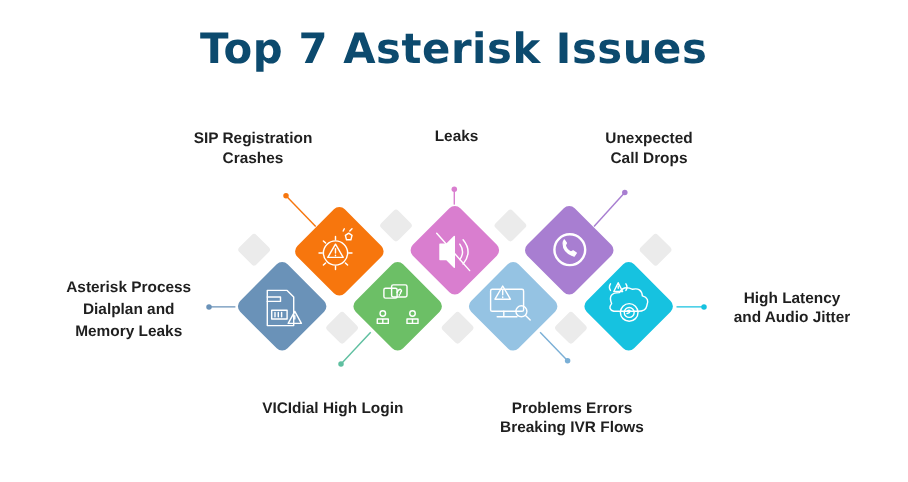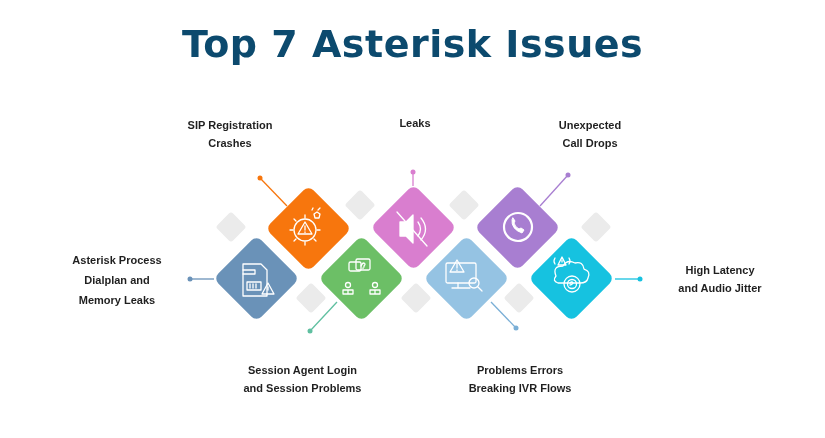--- a/index.html
+++ b/index.html
@@ -1,18 +1,18 @@
 <!DOCTYPE html>
 <html><head>
 <meta charset="utf-8">
 <style>
   html, body { margin:0; padding:0; background:#ffffff; }
   body { width:825px; height:438px; position:relative; overflow:hidden; font-family:"Liberation Sans", sans-serif; }
   .title { position:absolute; left:0; top:22px; width:825px; text-align:center; font-family:"DejaVu Sans", sans-serif; font-weight:bold; font-size:38px; color:#0c4a6e; letter-spacing:0.5px; }
-  .label { position:absolute; text-align:center; font-family:"Liberation Sans", sans-serif; font-weight:bold; font-size:11px; line-height:18px; color:#1f1f1f; }
+  .label { position:absolute; text-align:center; font-family:"Liberation Sans", sans-serif; font-weight:bold; font-size:14px; line-height:18px; color:#1f1f1f; }
   .label span { display:block; }
   svg.art { position:absolute; left:0; top:0; }
 </style>
 </head>
 <body>
 
 <div class="title">Top 7 Asterisk Issues</div>
 
 <svg class="art" width="825" height="438" viewBox="0 0 825 438">
 
@@ -142,19 +142,18 @@
 <div class="label" style="left:42px; top:250px; width:150px; line-height:20px;">
   <span>Asterisk Process</span>
   <span>Dialplan and</span>
   <span>Memory Leaks</span>
 </div>
 <div class="label" style="left:645px; top:261px; width:150px;">
   <span>High Latency</span>
   <span>and Audio Jitter</span>
 </div>
 <div class="label" style="left:215px; top:361px; width:175px;">
-  <span>Session Agent Login</span>
-  <span>and Session Problems</span>
+  <span>VICIdial High Login</span>
 </div>
 <div class="label" style="left:440px; top:361px; width:160px;">
   <span>Problems Errors</span>
   <span>Breaking IVR Flows</span>
 </div>
 
 </body></html>

